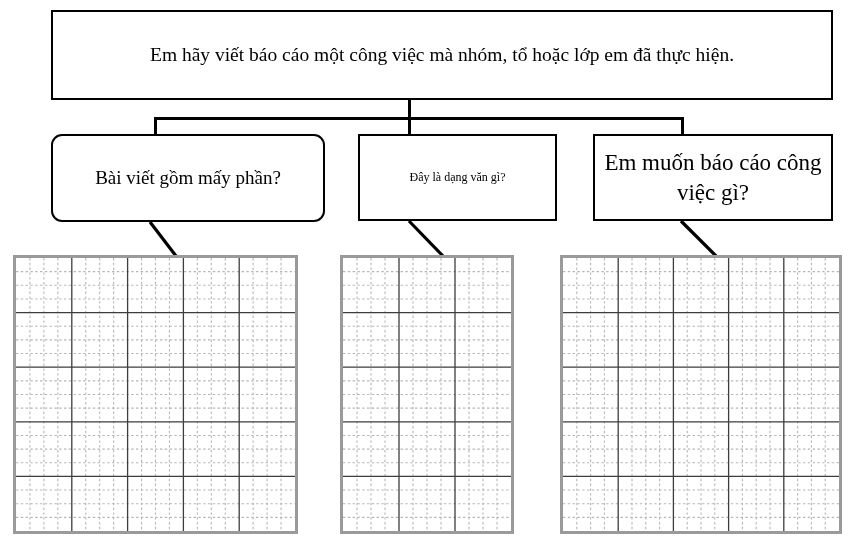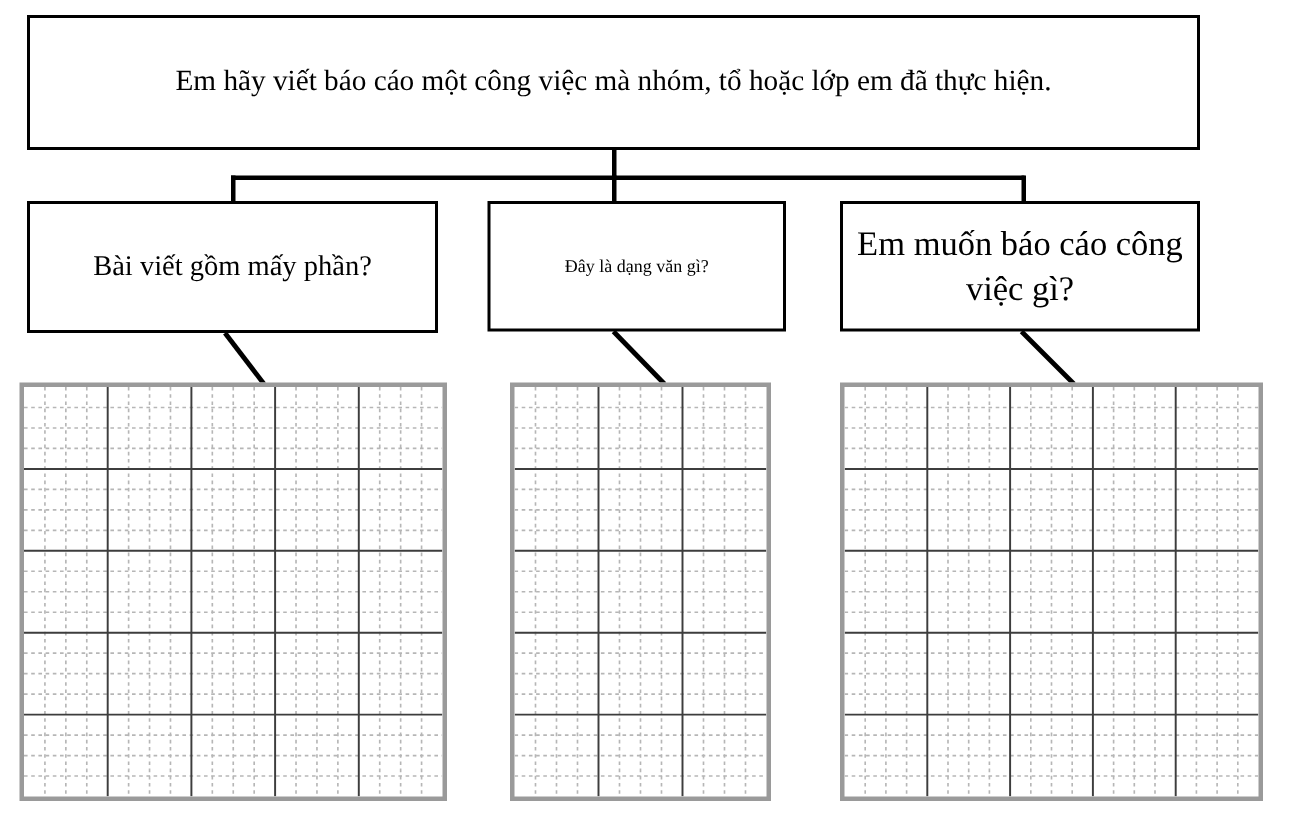--- a/index.html
+++ b/index.html
@@ -23,39 +23,41 @@
   .qbox {
     position: absolute;
     box-sizing: border-box;
     border: 2.5px solid #000;
     background: #fff;
     display: flex;
     align-items: center;
     justify-content: center;
     text-align: center;
     line-height: 1.28;
+    margin-left: 33px;
   }
   .qbox .txt {
     display: block;
     padding: 0 8px;
   }
 
   #box-root {
     left: 18px;
     top: 10px;
     width: 782px;
     height: 90px;
     font-size: 19.5px;
   }
   #box-q1 {
     left: 18px;
     top: 134px;
     width: 274px;
     height: 88px;
     font-size: 19px;
+    border-radius: 11px;
   }
   #box-q2 {
     left: 325px;
     top: 134px;
     width: 199px;
     height: 87px;
     font-size: 12px;
   }
   #box-q3 {
     left: 560px;

